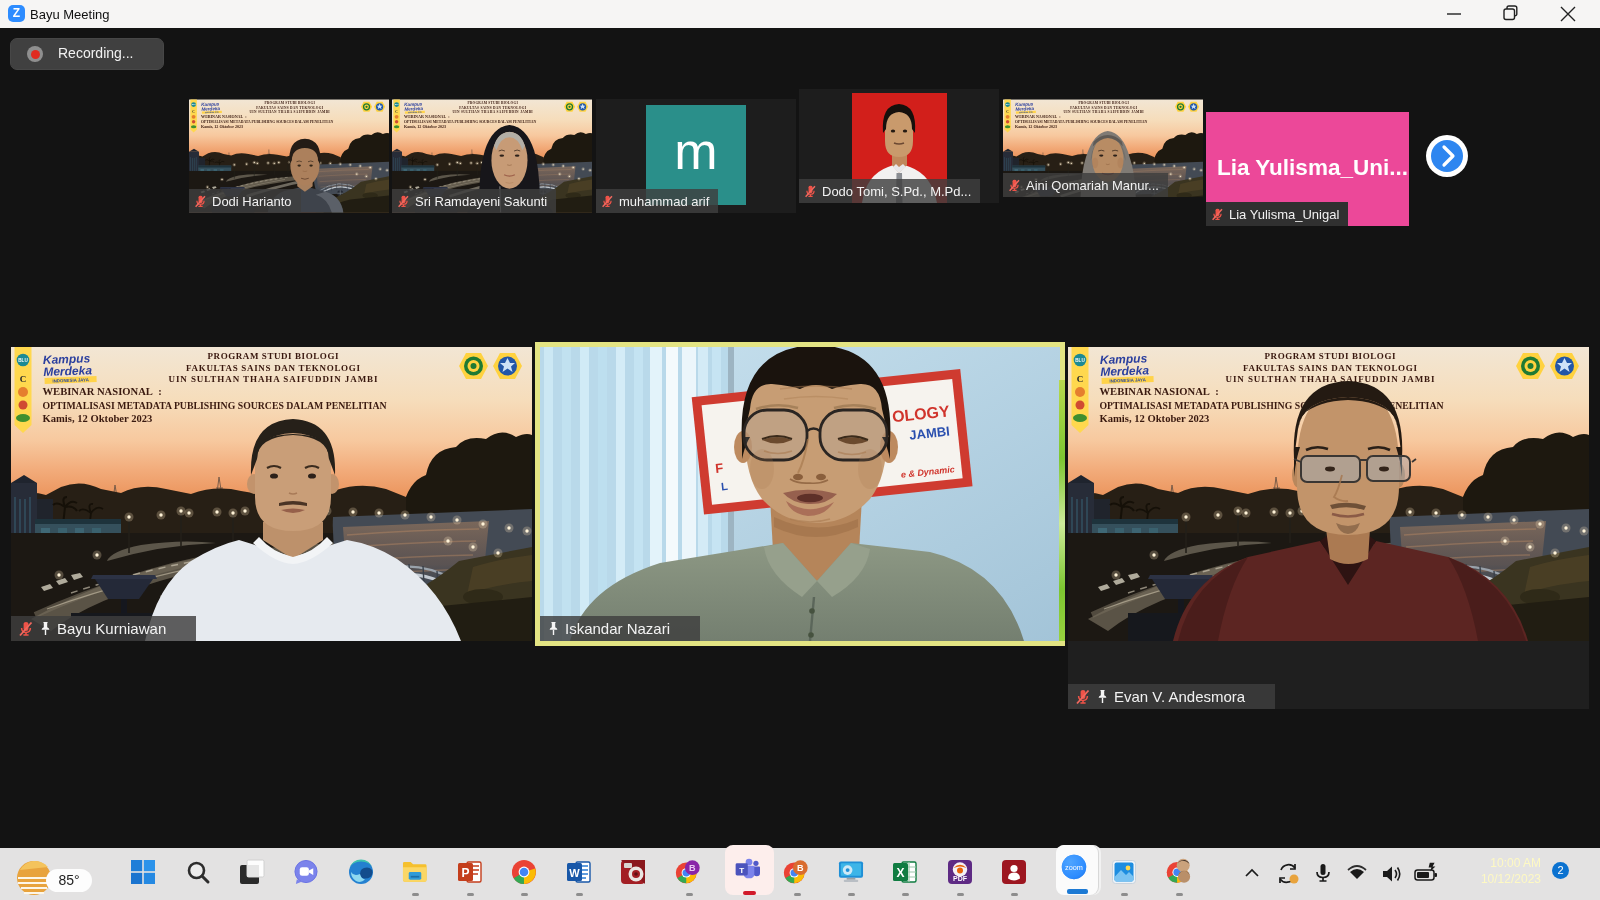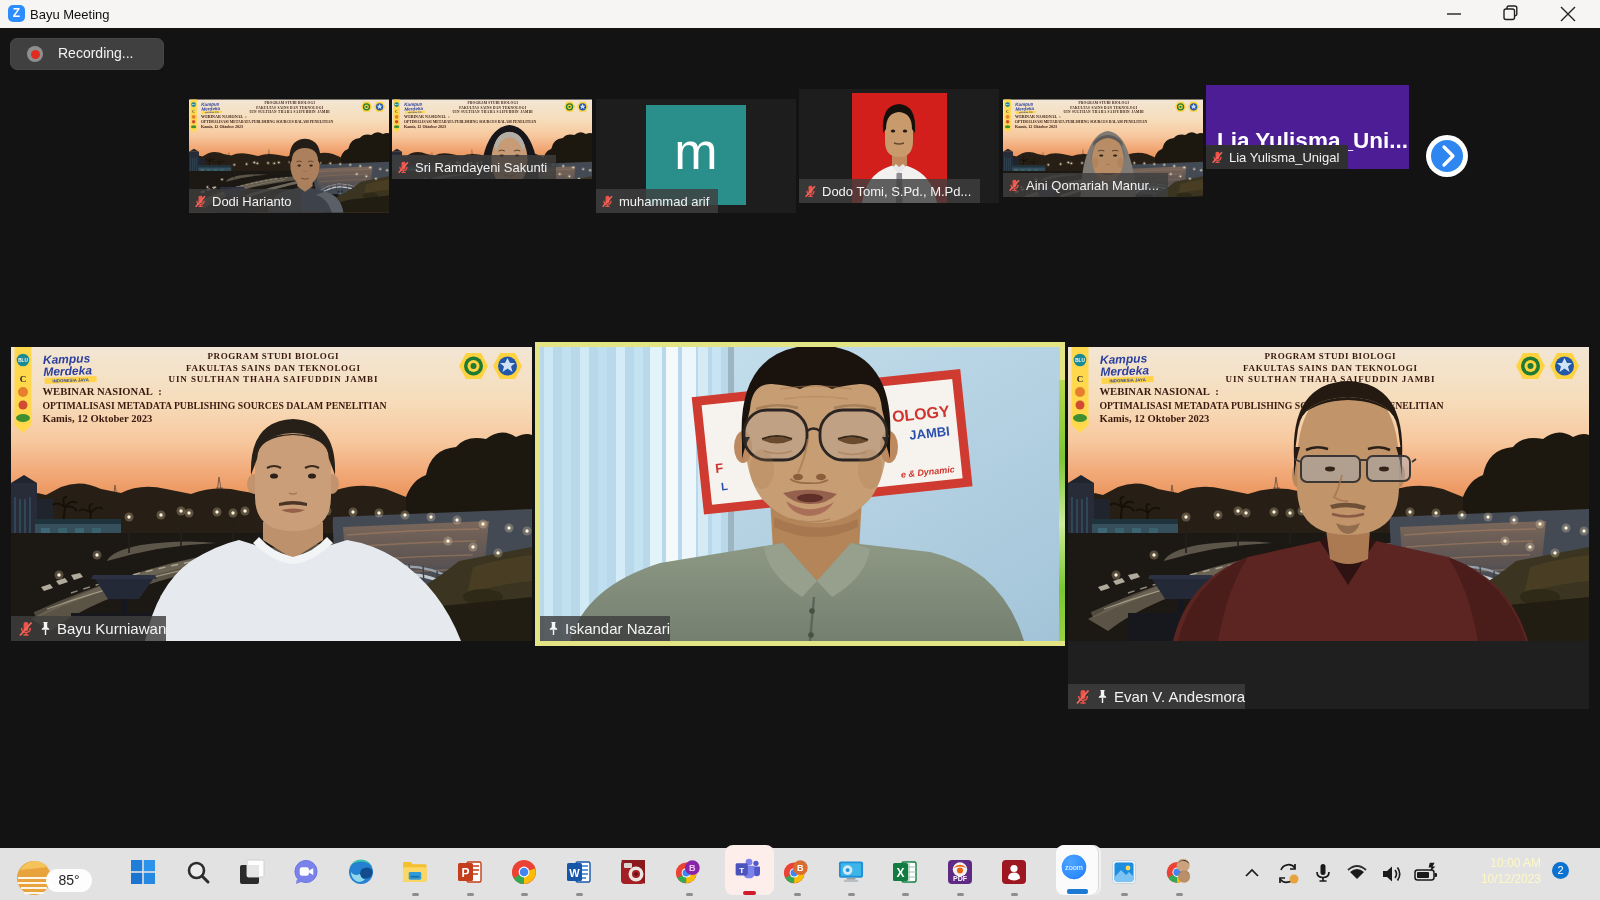--- a/index.html
+++ b/index.html
@@ -11,21 +11,21 @@
 .winbtn{position:absolute;top:0;width:46px;height:28px;}
 
 #rec{position:absolute;left:10px;top:38px;width:152px;height:30px;background:#404040;border:1px solid #474747;border-radius:7px;}
 #rec .dot-outer{position:absolute;left:16px;top:7px;width:16px;height:16px;border-radius:50%;background:#8f8f8f;}
 #rec .dot-inner{position:absolute;left:3.5px;top:3.5px;width:9px;height:9px;border-radius:50%;background:#e02b20;}
 #rec .rtext{position:absolute;left:47px;top:6px;font-size:14px;color:#f2f2f2;}
 
 .tile{position:absolute;overflow:hidden;background:#1f1f1f;}
 .nl{position:absolute;left:0;bottom:0;height:24px;display:flex;align-items:center;background:rgba(62,62,62,.82);padding:0 9px 0 5px;font-size:13px;color:#f2f2f2;white-space:nowrap;margin-top:16px;}
 .nl svg{margin-right:5px;}
-.nl.big{height:25px;font-size:15px;padding:0 0 0 7px;}
+.nl.big{height:25px;font-size:15px;padding:0 30px 0 7px;}
 
 #arrow{position:absolute;left:1426px;top:135px;width:42px;height:42px;border-radius:50%;background:#fff;}
 #arrow .inner{position:absolute;left:5px;top:5px;width:32px;height:32px;border-radius:50%;background:#2e86f0;}
 
 #taskbar{position:absolute;left:0;top:848px;width:1600px;height:52px;background:#e3e2e2;}
 .tbi{position:absolute;top:12px;width:26px;height:26px;}
 .dash{position:absolute;top:45px;width:7px;height:3px;border-radius:2px;background:#8d8d8d;}
 #clock{position:absolute;top:855px;left:1445px;width:96px;text-align:right;font-size:12px;color:#fef9c3;line-height:16px;}
 #badge2{position:absolute;left:1552px;top:862px;width:17px;height:17px;border-radius:50%;background:#0b72d0;color:#fff;font-size:11px;text-align:center;line-height:17px;}
 </style>
@@ -373,21 +373,21 @@
 
 <div class="tile" style="left:189px;top:99px;width:200px;height:114px">
 <svg width="200" height="114" viewBox="0 0 521 294">
       <use href="#bans"></use>
       <use href="#pDodi"></use>
     </svg>
 <div class="nl"><svg width="13" height="13" viewBox="0 0 16 16">
         <use href="#micoff"></use>
       </svg>Dodi Harianto</div>
 </div>
-<div class="tile" style="left:392px;top:99px;width:200px;height:80px">
+<div class="tile" style="left:392px;top:99px;width:200px;height:114px">
 <svg width="200" height="114" viewBox="0 0 521 294">
       <use href="#bans"></use>
       <use href="#pSri"></use>
     </svg>
 <div class="nl"><svg width="13" height="13" viewBox="0 0 16 16">
         <use href="#micoff"></use>
       </svg>Sri Ramdayeni Sakunti</div>
 </div>
 <div class="tile" style="left:596px;top:99px;width:200px;height:114px;background:#1d1d1d">
 <div style="position:absolute;left:50px;top:6px;width:100px;height:100px;background:#2a8f8a;color:#fff;font-size:52px;text-align:center;line-height:92px;">m</div>
@@ -415,21 +415,21 @@
 </div>
 <div class="tile" style="left:1003px;top:99px;width:200px;height:98px">
 <svg width="200" height="114" viewBox="0 0 521 294">
       <use href="#bans"></use>
       <use href="#pAini"></use>
     </svg>
 <div class="nl"><svg width="13" height="13" viewBox="0 0 16 16">
         <use href="#micoff"></use>
       </svg>Aini Qomariah Manur...</div>
 </div>
-<div class="tile" style="left:1206px;top:85px;width:203px;height:84px;background:#4c1d95">
+<div class="tile" style="left:1206px;top:112px;width:203px;height:114px;background:#ec4899">
 <div style="position:absolute;left:11px;top:43px;width:195px;font-size:22.5px;font-weight:bold;color:#fff;white-space:nowrap;overflow:hidden">Lia Yulisma_Uni...</div>
 <div class="nl" style="background:#303030"><svg width="13" height="13" viewBox="0 0 16 16">
         <use href="#micoff"></use>
       </svg>Lia Yulisma_Unigal</div>
 </div>
 
 <div class="tile" style="left:11px;top:347px;width:521px;height:294px">
 <svg width="521" height="294" viewBox="0 0 521 294">
       <use href="#bans"></use>
       <use href="#pBayu"></use>

